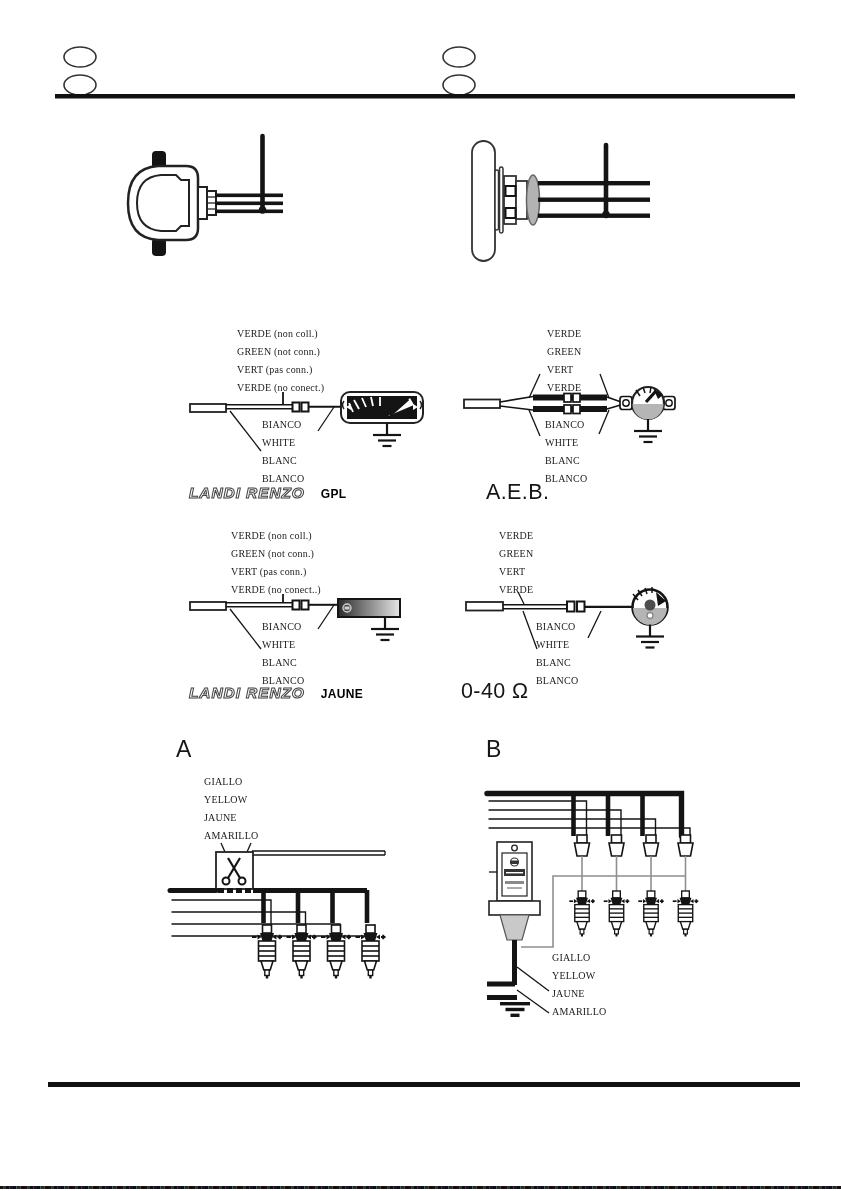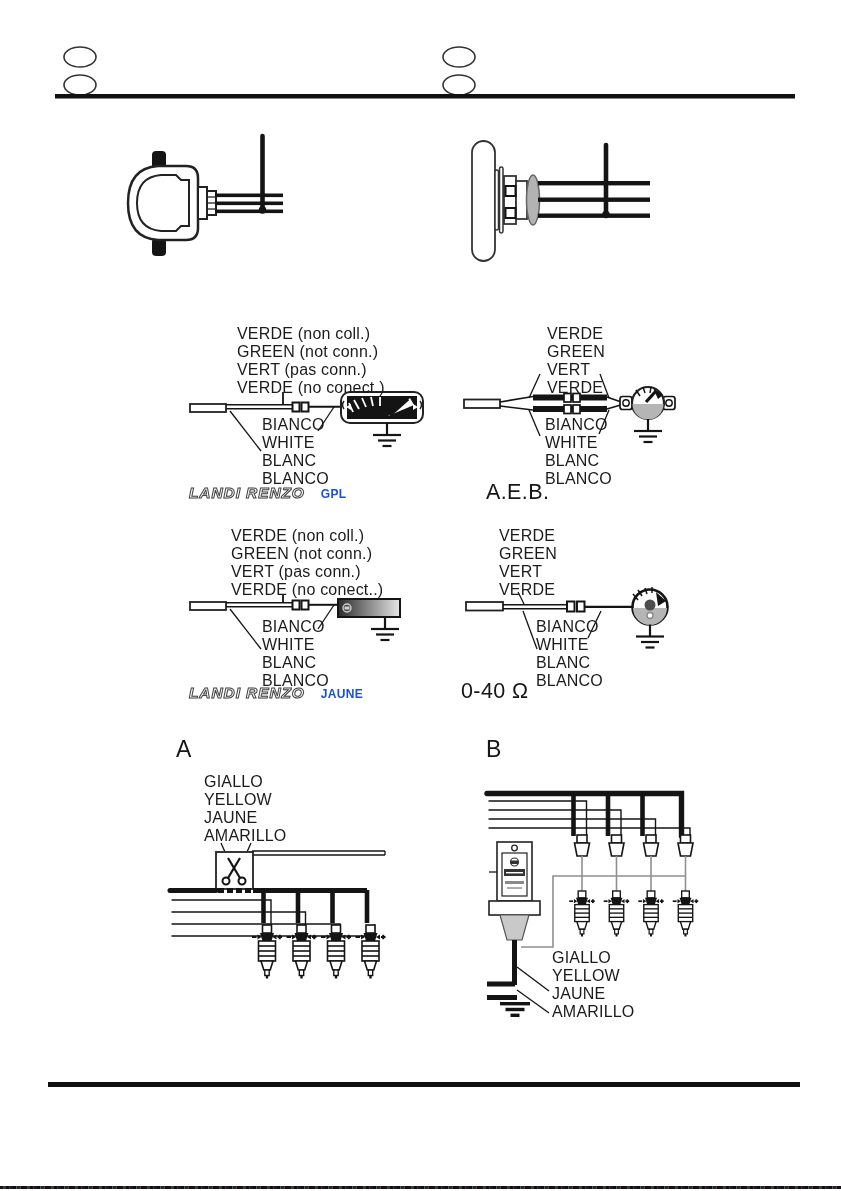--- a/index.html
+++ b/index.html
@@ -1,25 +1,25 @@
 <!DOCTYPE html>
 <html><head>
 <meta charset="utf-8">
 <style>
   html,body{margin:0;padding:0;background:#e8e8e8;}
   .page{position:relative;width:841px;height:1191px;background:#ffffff;overflow:hidden;
         font-family:"Liberation Sans",sans-serif;}
-  .lbl{position:absolute;font-size:16px;line-height:18px;color:#1b1b1b;
-       white-space:pre-line;letter-spacing:0.2px;}
+  .lbl{position:absolute;font-size:10px;line-height:18px;color:#1b1b1b;
+       white-space:pre-line;letter-spacing:0.2px;font-family:Liberation Serif, serif;}
   .cap{position:absolute;font-size:21.5px;line-height:24px;color:#161616;letter-spacing:0.4px;}
   .seclbl{position:absolute;font-size:23px;line-height:26px;color:#161616;}
   .brandline{position:absolute;display:flex;align-items:baseline;gap:16px;}
   .brand{font-style:italic;font-weight:bold;font-size:15.5px;letter-spacing:0.9px;
          color:#fbfbfb;-webkit-text-stroke:1px #454545;text-shadow:0 0 1px #777;}
-  .brandtype{font-size:12px;font-weight:bold;color:#1d4ed8;letter-spacing:0.3px;}
+  .brandtype{font-size:12px;font-weight:bold;color:#000000;letter-spacing:0.3px;}
   svg.canvas{position:absolute;left:0;top:0;}
   .speckle{position:absolute;left:0;top:1186px;width:841px;height:3px;
     background:repeating-linear-gradient(90deg,#151515 0 3px,#5a2a7a 3px 4px,#1c4a1c 4px 6px,
       #101010 6px 9px,#7a2020 9px 10px,#14144a 10px 13px,#0f0f0f 13px 16px,#2a6a6a 16px 17px,
       #262626 17px 20px,#803a10 20px 21px,#101010 21px 24px);}
 </style>
 </head>
 <body>
 
 <div class="page">

